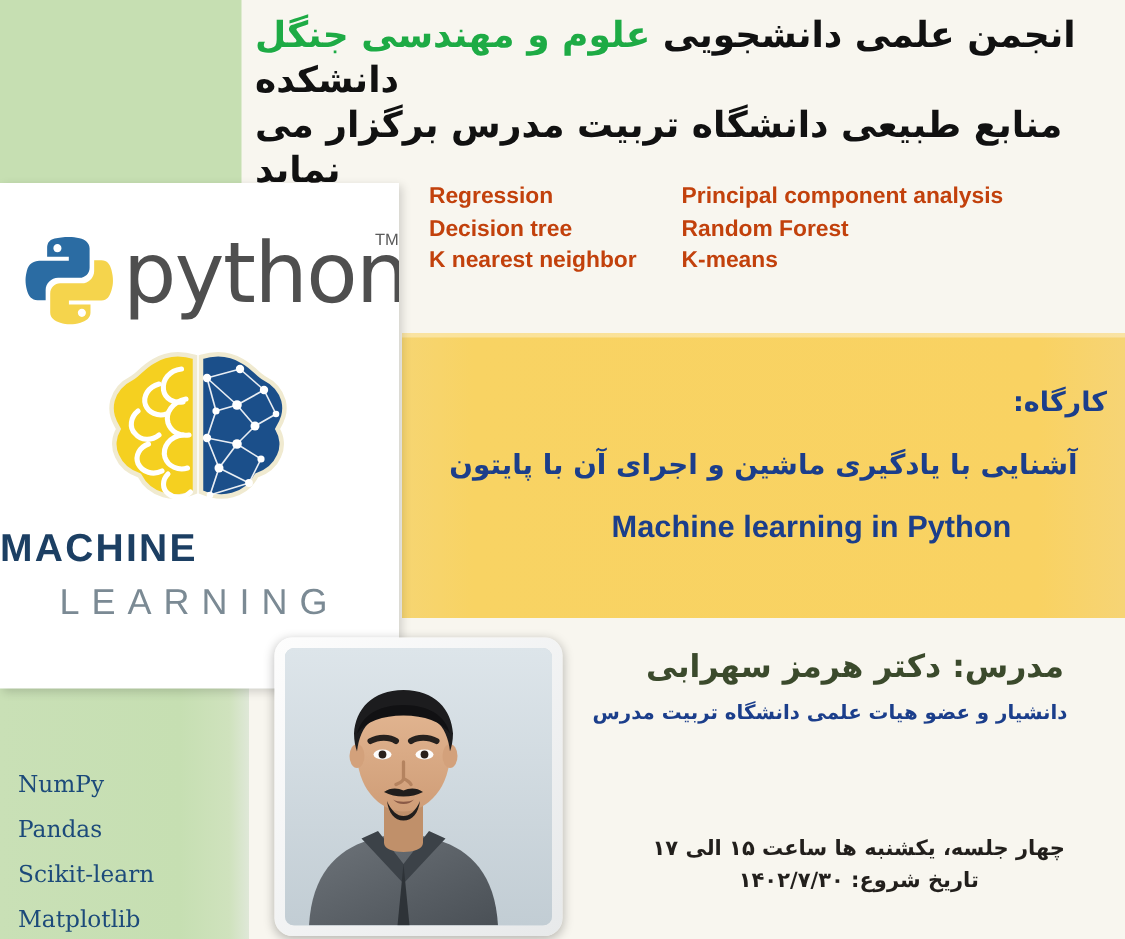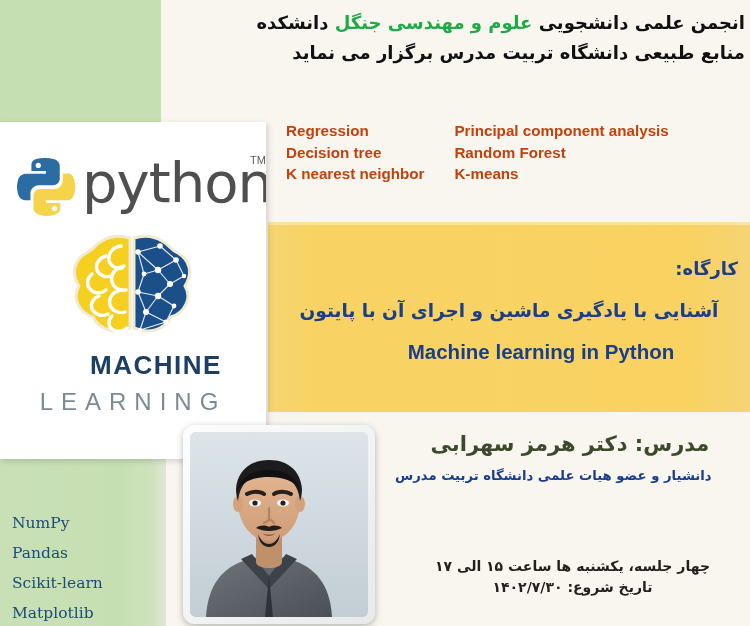--- a/index.html
+++ b/index.html
@@ -25,23 +25,23 @@
     background:linear-gradient(90deg,#f6d572 0%,#f8d363 10%,#f9d262 88%,#f6d475 100%);
   }
   .yellow-band:before{
     content:"";position:absolute;left:0;top:0;right:0;height:3px;
     background:rgba(255,255,255,.35);
   }
 
   
   .heading{
     position:absolute;left:170px;top:8px;width:575px;
-    text-align:right;direction:rtl;
-    font-family:"DejaVu Sans","Liberation Sans",sans-serif;
-    font-weight:bold;font-size:18px;line-height:30px;
+    text-align:left;direction:rtl;
+    font-family:"DejaVu Sans","Liberation Sans",sans-serif;
+    font-weight:bold;font-size:24px;line-height:30px;
     color:#111111;letter-spacing:-.2px;
     text-shadow:0 1px 0 rgba(255,255,255,.55);
   }
   .heading .hl{color:#1eab45;}
 
   
   .terms{
     position:absolute;left:286px;top:120px;
     display:flex;gap:30px;
   }
@@ -119,21 +119,21 @@
     font-size:56px;line-height:62px;color:#4f4f4f;
     letter-spacing:-1px;font-weight:400;
   }
   .py-tm{
     position:absolute;left:240px;top:8px;
     font-family:"Liberation Sans",sans-serif;
     font-size:11px;color:#5a5a5a;
   }
   .brain{position:absolute;left:66px;top:112px;width:132px;height:108px;}
   .ml-machine{
-    position:absolute;left:0;top:228px;width:312px;text-align:center;
+    position:absolute;left:0;top:228px;width:312px;text-align:left;
     font-family:"Liberation Sans",sans-serif;
     font-weight:bold;font-size:26px;letter-spacing:1.5px;color:#1c3f63;
   }
   .ml-learning{
     position:absolute;left:0;top:266px;width:266px;text-align:center;
     font-family:"Liberation Sans",sans-serif;
     font-weight:400;font-size:24px;letter-spacing:8px;color:#7b8a94;
   }
 
   

